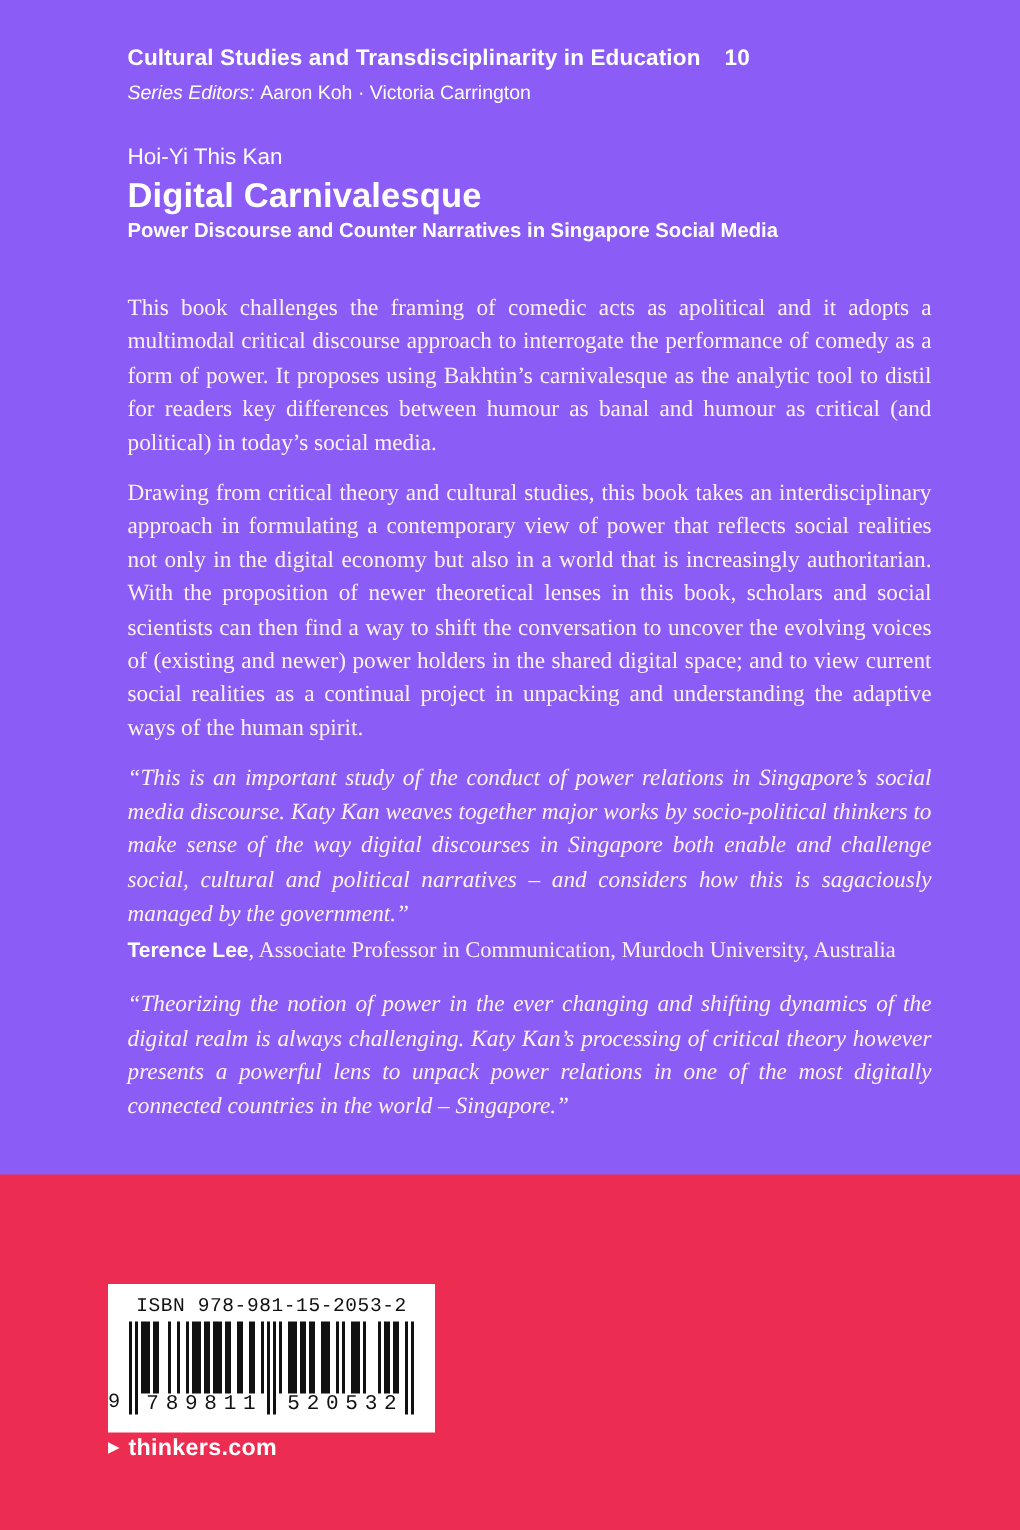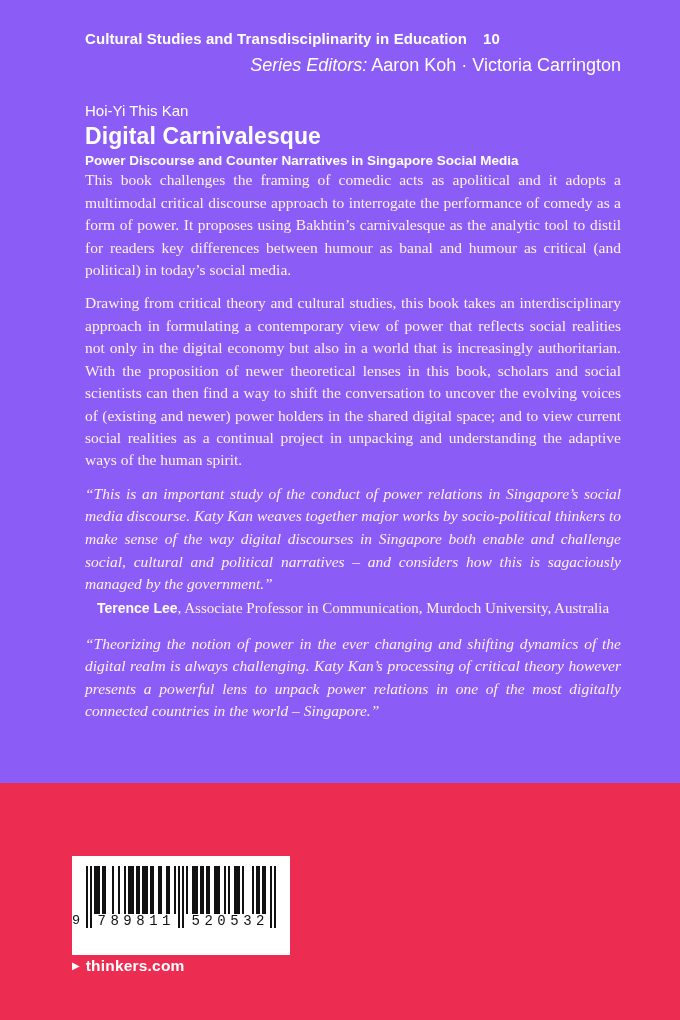--- a/index.html
+++ b/index.html
@@ -32,24 +32,23 @@
   
   .series-line {
     font-size: 15px;
     font-weight: bold;
     letter-spacing: 0.1px;
     line-height: 1.25;
   }
   .series-number { margin-left: 16px; }
   .series-editors {
     margin-top: 5px;
-    font-size: 18px;
+    font-size: 13px;
     line-height: 1.3;
     font-weight: normal;
-    text-align: right;
   }
   .series-editors .label { font-style: italic; margin-right: 4px; }
   
   .author {
     margin-top: 25px;
     font-size: 15px;
     line-height: 1.2;
   }
   .book-title {
     margin: 3px 0 3px 0;
@@ -65,33 +64,33 @@
   }
   
   .synopsis {
     font-family: "Liberation Serif", serif;
     font-size: 15.5px;
     line-height: 22.4px;
     text-align: justify;
     color: #fdf2f3;
     margin: 0 0 11px 0;
   }
-  .synopsis.first { }
+  .synopsis.first { margin-top: 32px; }
   blockquote.review-quote {
     font-family: "Liberation Serif", serif;
     font-style: italic;
     font-size: 15.5px;
     line-height: 22.6px;
     text-align: justify;
     color: #fdf2f3;
     margin: 7px 0 0 0;
     padding: 0;
   }
   .attribution {
-    text-align: center;
+    text-align: left;
     margin: 1px 0 14px 0;
     font-family: "Liberation Serif", serif;
     font-size: 15px;
     line-height: 22px;
     color: #fdf2f3;
   }
   .attribution .reviewer-name {
     font-family: "Liberation Sans", sans-serif;
     font-weight: bold;
     font-size: 14px;
@@ -196,20 +195,21 @@
     <blockquote class="review-quote">“This is an important study of the conduct of power relations in Singapore’s social media discourse. Katy Kan weaves together major works by socio-political thinkers to make sense of the way digital discourses in Singapore both enable and challenge social, cultural and political narratives – and considers how this is sagaciously managed by the government.”</blockquote>
     <div class="attribution">
       <span class="reviewer-name">Terence Lee</span><span>, Associate Professor in Communication, Murdoch University, Australia</span>
     </div>
 
     <blockquote class="review-quote">“Theorizing the notion of power in the ever changing and shifting dynamics of the digital realm is always challenging. Katy Kan’s processing of critical theory however presents a powerful lens to unpack power relations in one of the most digitally connected countries in the world – Singapore.”</blockquote>
 
   </div>
 
   <div class="barcode-box">
+    <div class="isbn-line">ISBN 978-981-15-2053-2</div>
     <div class="ean13" id="ean13">
       <span class="digit-first">9</span>
       <span class="digit-group dg-left">789811</span>
       <span class="digit-group dg-right">520532</span>
     <div class="bar" style="left: 0px; width: 2px; height: 62px;"></div>
         <div class="bar" style="left: 4px; width: 2px; height: 62px;"></div>
         <div class="bar" style="left: 8px; width: 2px; height: 48px;"></div>
         <div class="bar" style="left: 10px; width: 2px; height: 48px;"></div>
         <div class="bar" style="left: 12px; width: 2px; height: 48px;"></div>
         <div class="bar" style="left: 16px; width: 2px; height: 48px;"></div>

